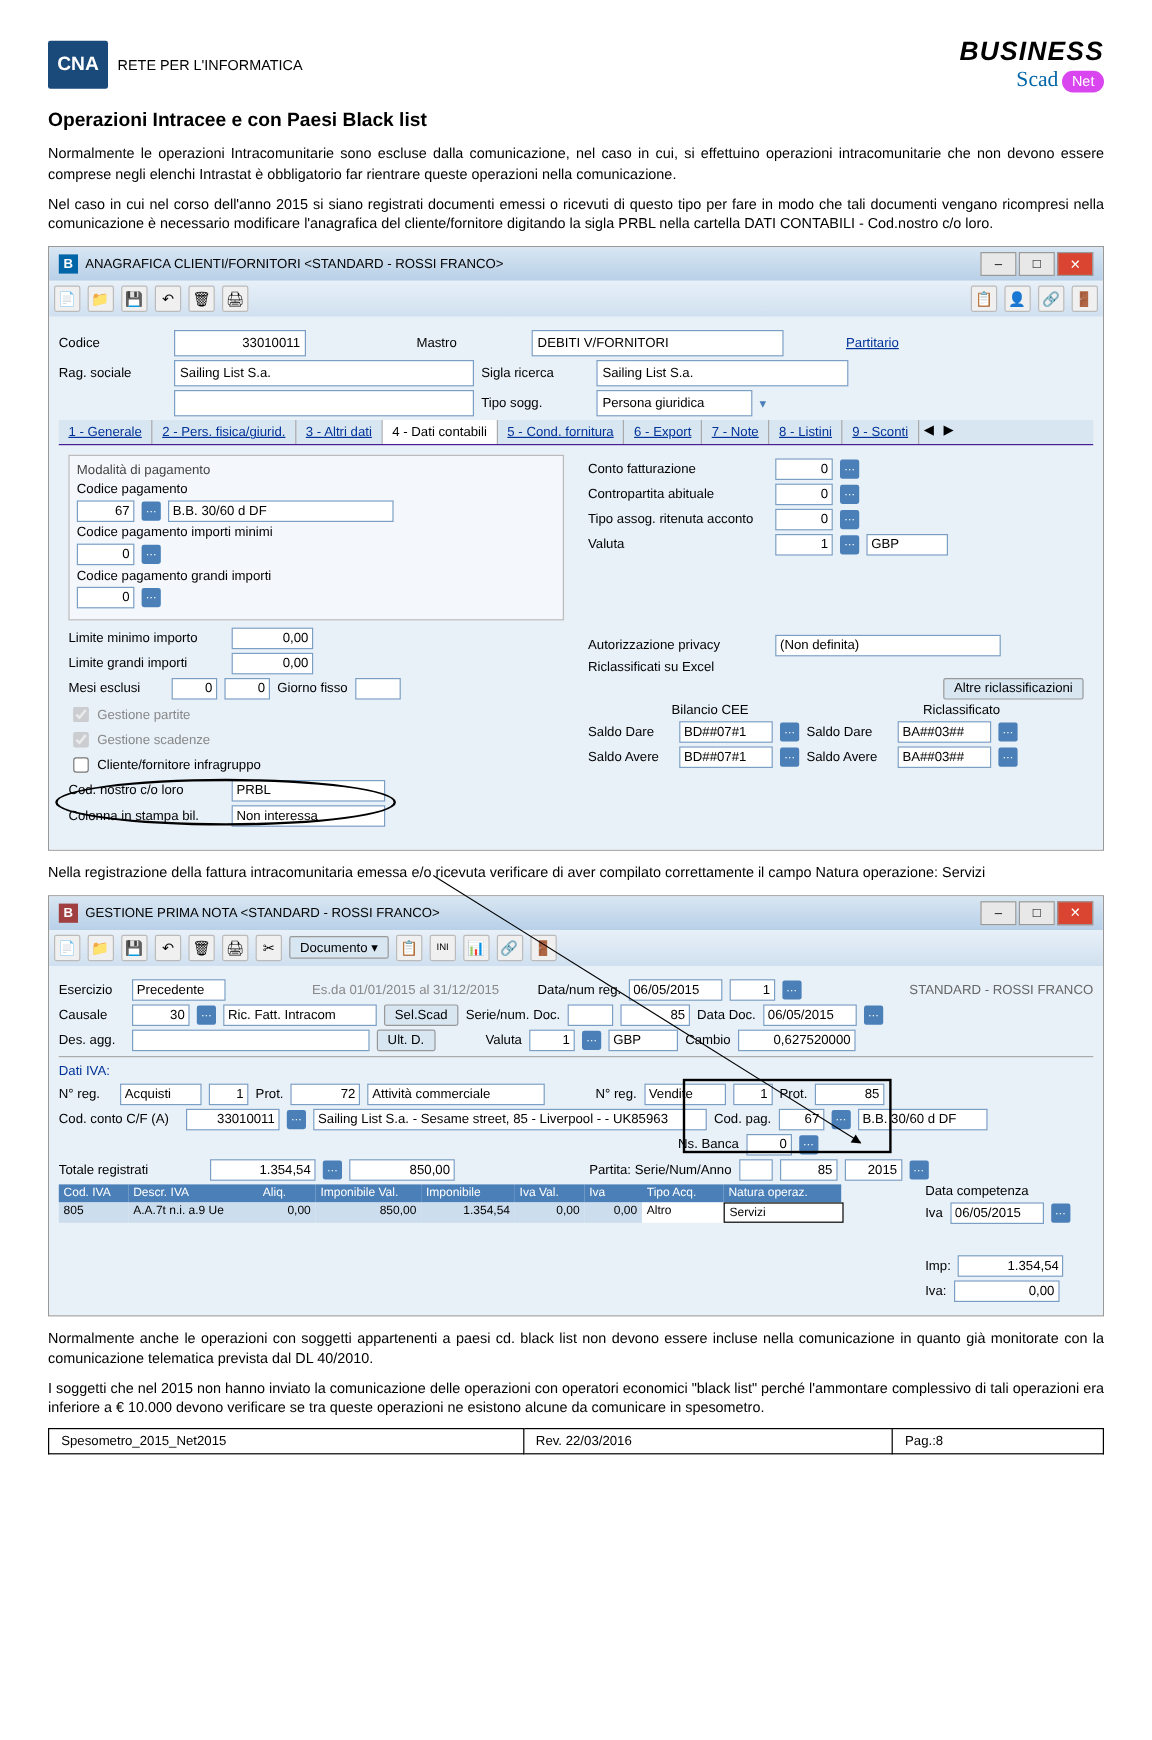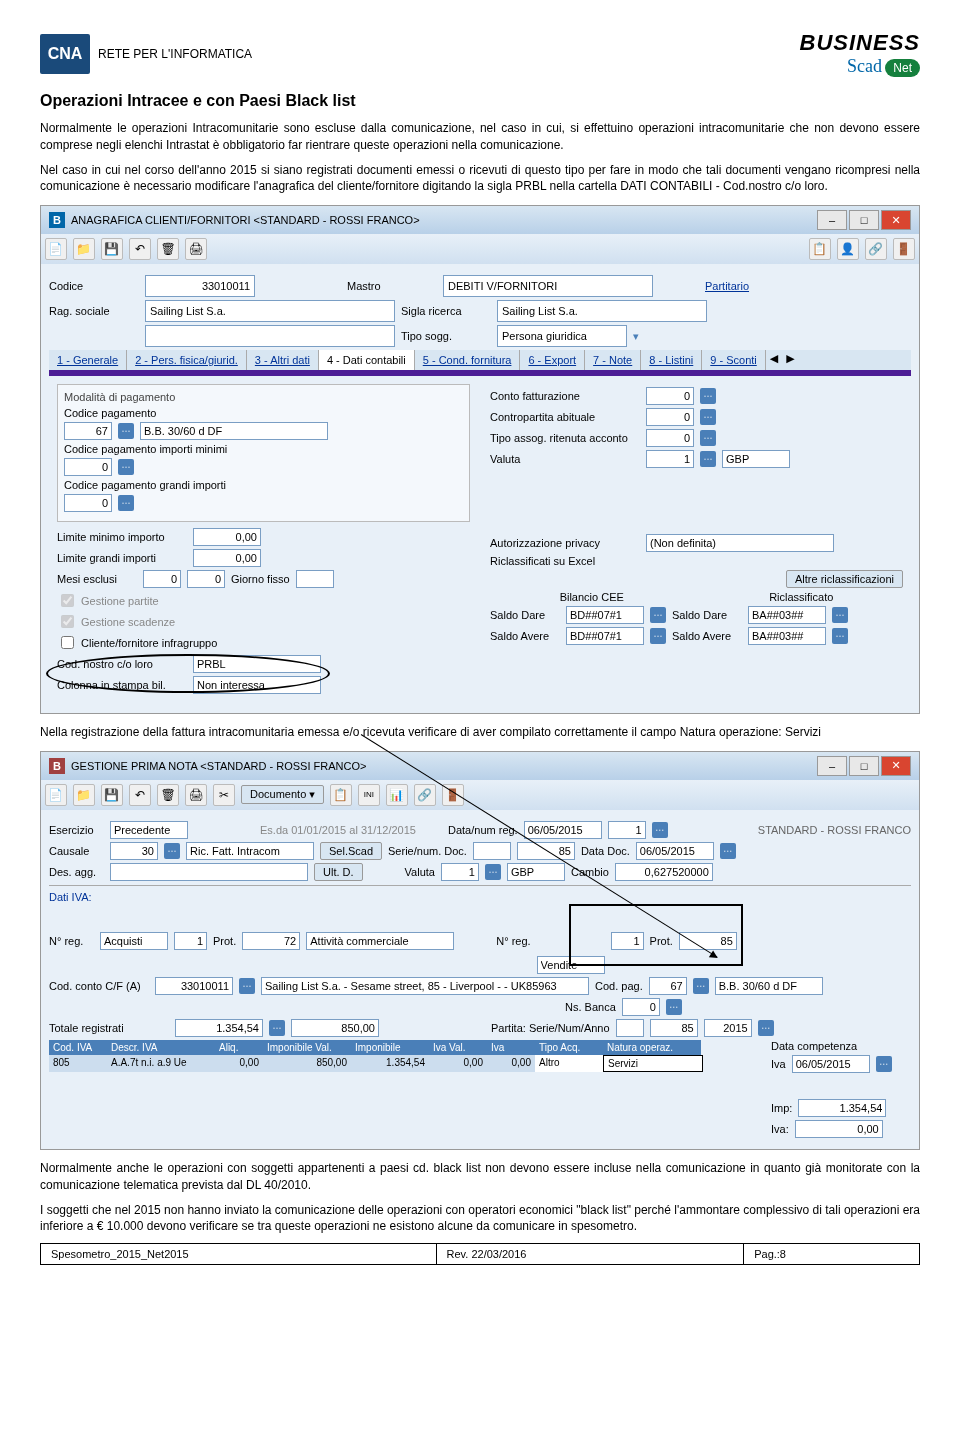--- a/index.html
+++ b/index.html
@@ -3,39 +3,39 @@
 <meta charset="utf-8">
 <style>
 body{font-family:Arial,sans-serif;font-size:12px;margin:0;background:#fff;color:#000;width:960px}
 .page{padding:30px 40px}
 .header{display:flex;justify-content:space-between;align-items:center;margin-bottom:15px}
 .logo-cna{display:flex;align-items:center;gap:8px}
 .cna-icon{width:50px;height:40px;background:#1a4a7a;border-radius:2px;display:flex;align-items:center;justify-content:center;color:#fff;font-weight:bold;font-size:16px}
 .logo-biz{text-align:right}
 .biz-txt{font-weight:bold;font-size:22px;font-style:italic;letter-spacing:1px}
 .linea{font-size:18px;font-family:cursive;color:#0066a8}
-.net-badge{background:#15803d;color:#fff;border-radius:10px;padding:2px 8px;font-size:12px}
+.net-badge{background:#d946ef;color:#fff;border-radius:10px;padding:2px 8px;font-size:12px}
 h2{font-size:16px;margin:10px 0}
 p{line-height:1.4;text-align:justify;margin:8px 0}
 b{font-weight:normal}
 .win{border:1px solid #999;margin:10px 0;position:relative;background:#fff}
 .titlebar{background:linear-gradient(#d8e6f2,#b8d0e8);padding:4px 8px;font-size:11px;display:flex;align-items:center;justify-content:space-between}
 .titlebar-left{display:flex;align-items:center;gap:6px}
 .b-icon{background:#0066a8;color:#fff;width:16px;height:16px;display:inline-flex;align-items:center;justify-content:center;font-weight:bold;font-size:11px}
 .winbtns{display:flex;gap:2px}
 .winbtn{width:28px;height:18px;background:#e8e8e8;border:1px solid #999;display:flex;align-items:center;justify-content:center;font-size:11px}
 .winbtn.close{background:#d94530;color:#fff}
 .toolbar{background:linear-gradient(#e8f0f8,#d0e0f0);padding:4px;display:flex;gap:6px;align-items:center}
 .tbtn{width:20px;height:20px;background:#f0f0f0;border:1px solid #bbb;border-radius:2px;display:flex;align-items:center;justify-content:center;font-size:12px}
 .form-area{background:#e8f0f8;padding:8px}
 .frow{display:flex;align-items:center;gap:6px;margin:3px 0;font-size:11px}
 .flbl{width:90px}
 .finput{background:#fff;border:1px solid #7a9ec4;padding:2px 4px;font-size:11px;height:16px}
 .flink{color:#003399;text-decoration:underline;font-size:11px}
-.tabs{display:flex;background:#d8e6f2;border-bottom:6px solid #4c1d95;font-size:11px}
+.tabs{display:flex;background:#d8e6f2;border-bottom:1px solid #4c1d95;font-size:11px}
 .tab{padding:4px 8px;border-right:1px solid #aaa;color:#003399;text-decoration:underline;cursor:pointer}
 .tab.active{background:#fff;text-decoration:none;color:#000}
 .tabnav{padding:2px 4px}
 .cols{display:flex;gap:20px;padding:8px}
 .col{flex:1}
 .gbox{border:1px solid #bbb;padding:6px;margin-bottom:6px;background:#f4f8fc}
 .gtitle{font-size:11px;color:#444;margin-bottom:4px}
 .sm-in{background:#fff;border:1px solid #7a9ec4;padding:1px 3px;font-size:11px;height:14px}
 .dots{background:#4a7fb8;color:#fff;width:16px;height:16px;display:inline-flex;align-items:center;justify-content:center;font-size:9px;border-radius:2px}
 .chk{display:flex;align-items:center;gap:4px;font-size:11px;color:#888;margin:2px 0}
@@ -323,21 +323,21 @@
       </div>
       <div class="frow">
         <span style="width:45px;font-size:11px">N° reg.</span>
         <input class="sm-in" style="width: 60px;" value="Acquisti">
         <input class="sm-in" style="width: 25px; text-align: right;" value="1">
         <span style="font-size:11px">Prot.</span>
         <input class="sm-in" style="width: 50px; text-align: right;" value="72">
         <input class="sm-in" style="width: 140px;" value="Attività commerciale">
         <span style="width:30px"></span>
         <span style="font-size:11px">N° reg.</span>
-        <input class="sm-in" style="width: 60px; margin-top: 48px;" value="Vendite">
+        <input class="sm-in" style="width: 60px;" value="Vendite">
         <input class="sm-in" style="width: 25px; text-align: right;" value="1">
         <span style="font-size:11px">Prot.</span>
         <input class="sm-in" style="width: 50px; text-align: right;" value="85">
       </div>
       <div class="frow">
         <span style="width:100px;font-size:11px">Cod. conto C/F (A)</span>
         <input class="sm-in" style="width: 70px; text-align: right;" value="33010011">
         <span class="dots">⋯</span>
         <input class="sm-in" style="width: 320px;" value="Sailing List S.a. - Sesame street, 85 - Liverpool - - UK85963">
         <span style="font-size:11px">Cod. pag.</span>

